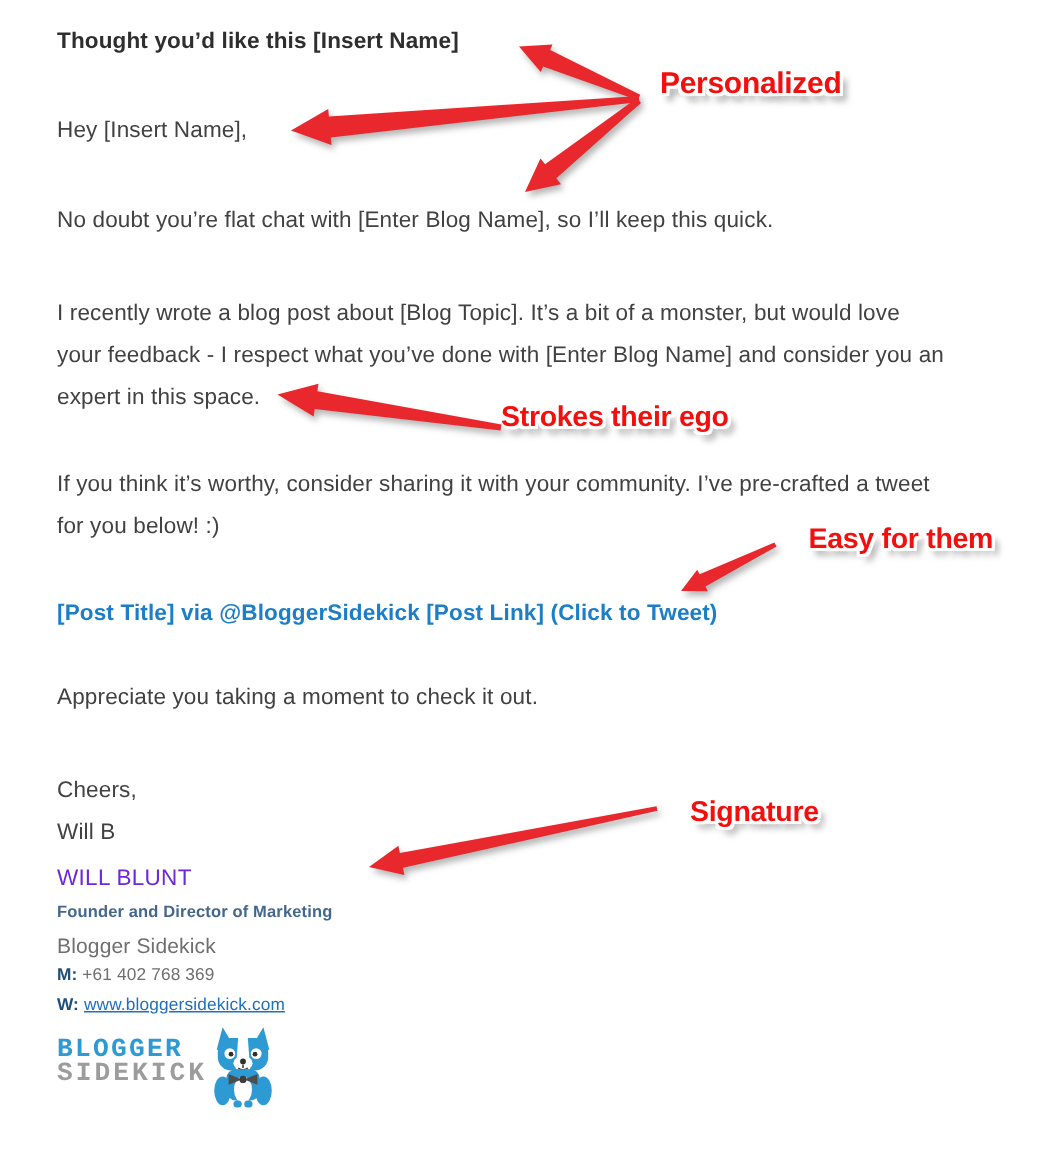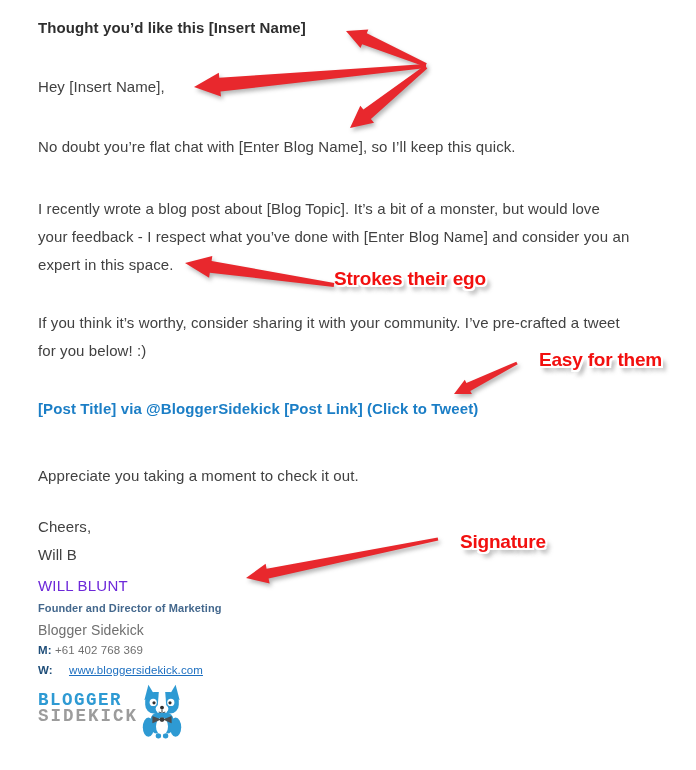--- a/index.html
+++ b/index.html
@@ -25,21 +25,21 @@
     font-weight: bold;
     color: #1b7ec6;
     text-decoration: none;
     cursor: pointer;
   }
   .sig-name { font-weight: normal; color: #6d28d9; font-size: 15px; letter-spacing: 0.2px; }
   .sig-title { font-weight: bold; color: #44688d; font-size: 11px; }
   .sig-company { color: #6f6f6f; font-size: 14px; }
   .sig-row { font-size: 11.5px; color: #6f6f6f; }
   .sig-row .lbl { font-weight: bold; color: #1f4e79; }
-  .sig-row a { color: #1d6fc0; text-decoration: underline; cursor: pointer; margin-left: 13px; }
+  .sig-row a { color: #1d6fc0; text-decoration: underline; cursor: pointer; }
   .callout {
     position: absolute;
     font-size: 19px;
     font-weight: bold;
     color: #f2100f;
     letter-spacing: -0.2px;
     white-space: nowrap;
     text-shadow:
       -2px -2px 0 #fff, -2px 0 0 #fff, -2px 2px 0 #fff,
       0 -2px 0 #fff, 0 2px 0 #fff,
@@ -79,21 +79,21 @@
 
   <div class="line" style="top:200px">I recently wrote a blog post about [Blog Topic]. It’s a bit of a monster, but would love</div>
   <div class="line" style="top:228px">your feedback - I respect what you’ve done with [Enter Blog Name] and consider you an</div>
   <div class="line" style="top:256px">expert in this space.</div>
 
   <div class="line" style="top:314px">If you think it’s worthy, consider sharing it with your community. I’ve pre-crafted a tweet</div>
   <div class="line" style="top:342px">for you below! :)</div>
 
   <a class="line tweet-link" style="top:400px" href="#">[Post Title] via @BloggerSidekick [Post Link] (Click to Tweet)</a>
 
-  <div class="line" style="top:467px">Appreciate you taking a moment to check it out.</div>
+  <div class="line" style="top:456px">Appreciate you taking a moment to check it out.</div>
 
   <div class="line" style="top:518px">Cheers,</div>
   <div class="line" style="top:546px">Will B</div>
 
   <div class="line sig-name" style="top:577px">WILL BLUNT</div>
   <div class="line sig-title" style="top:602px">Founder and Director of Marketing</div>
   <div class="line sig-company" style="top:622px">Blogger Sidekick</div>
 
   <div class="line sig-row" style="top:644px">
     <span class="lbl">M:</span>
@@ -136,20 +136,21 @@
 
       <polygon points="13,40 24,44.5 13,49" fill="#4d4d4d"></polygon>
       <polygon points="37,40 26,44.5 37,49" fill="#4d4d4d"></polygon>
       <circle cx="25" cy="44.5" r="3" fill="#3d3d3d"></circle>
 
       <rect x="17" y="62" width="7" height="6" rx="3" fill="#2e9ad3"></rect>
       <rect x="26" y="62" width="7" height="6" rx="3" fill="#2e9ad3"></rect>
     </svg>
   </div>
 
+  <div class="callout" style="left:440px; top:45px; font-size:20px">Personalized</div>
   <div class="callout" style="left:334px; top:268px">Strokes their ego</div>
   <div class="callout" style="left:539px; top:349px">Easy for them</div>
   <div class="callout" style="left:460px; top:531px">Signature</div>
 
   <svg id="arrow-svg" aria-hidden="true" viewBox="0 0 696 770">
       <polygon points="426.8,63.2 366.8,33.3 368.3,29.6 346,31 360.5,48 362.1,44.3 425.2,66.8" fill="#e8282d"></polygon>
       <polygon points="425.8,64 219.3,77.7 218.8,72.7 194,87 221,96.6 220.5,91.6 426.2,68" fill="#e8282d"></polygon>
       <polygon points="424.7,65.4 363.4,109.5 360.3,105.7 350,128 374,122.8 370.9,118.9 427.3,68.6" fill="#e8282d"></polygon>
       <polygon points="334.3,283 211.6,260.9 212.3,255.9 185,263 209.1,277.7 209.8,272.7 333.7,287" fill="#e8282d"></polygon>
       <polygon points="516.3,361.7 466.4,382.9 464.8,379.8 454,394 471.9,394.1 470.3,391 517.7,364.3" fill="#e8282d"></polygon>

